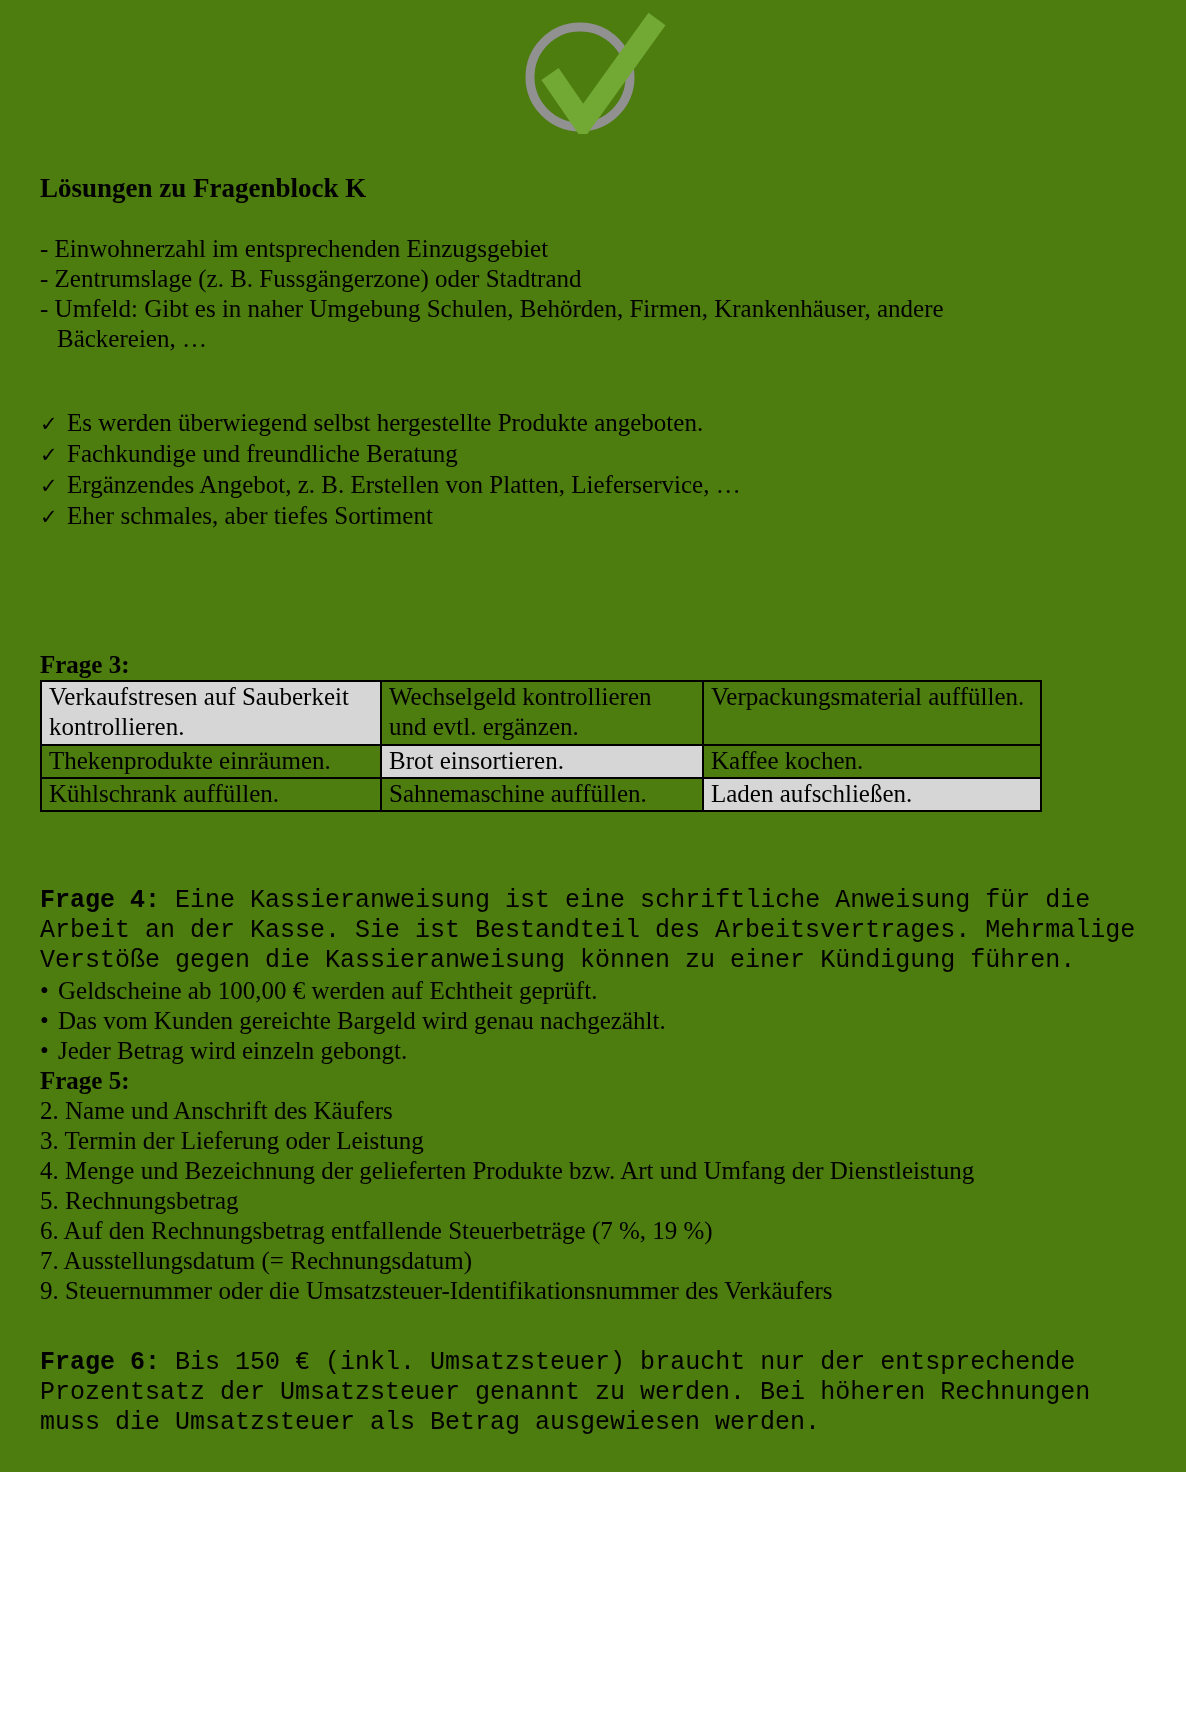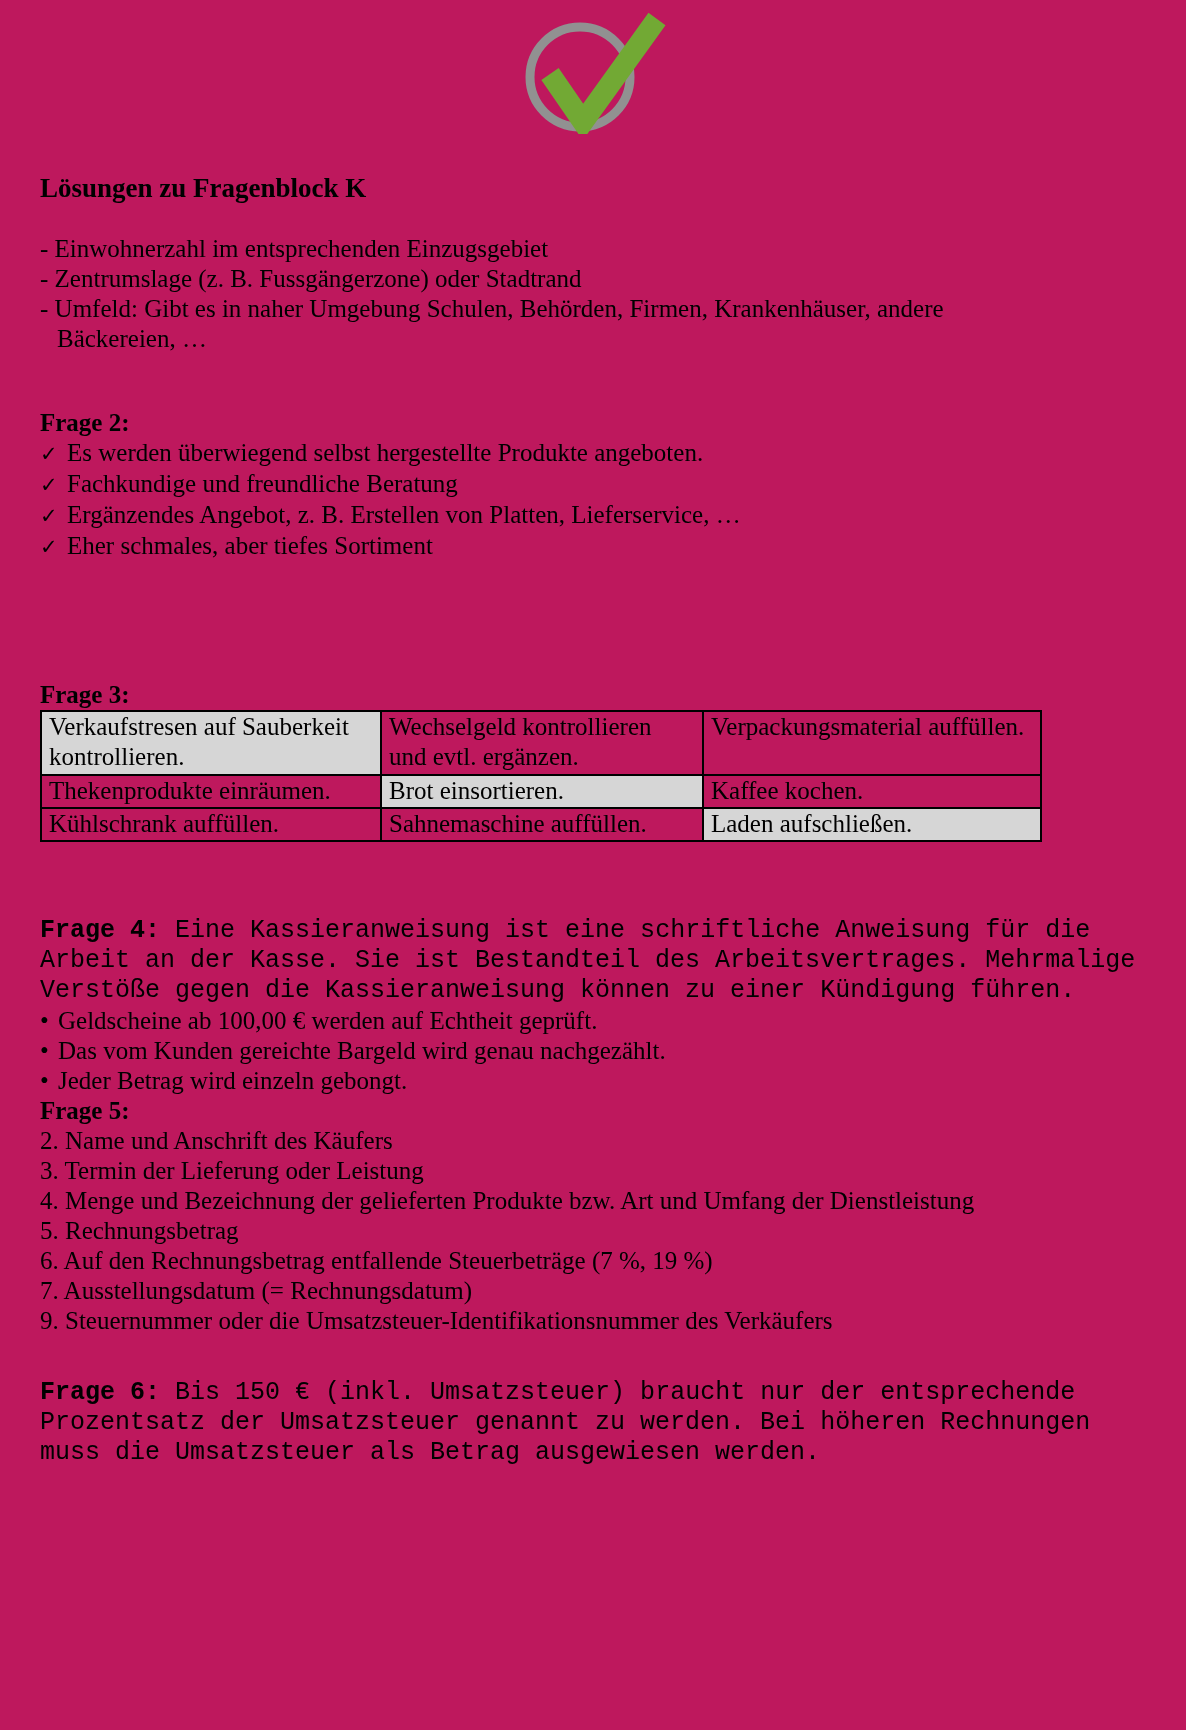--- a/index.html
+++ b/index.html
@@ -1,22 +1,22 @@
 <!DOCTYPE html>
 <html lang="de"><head>
 <meta charset="utf-8">
 <style>
   html, body { margin:0; padding:0; background:#ffffff; }
   .page {
     position:relative;
     width:1186px;
-    height:1730px;
+    height:1472px;
     box-sizing:border-box;
     padding:172px 30px 0 40px;
-    background:#be185d;
+    background:#4d7c0f;
     color:#000000;
     font-family:"Liberation Serif", serif;
     font-size:25px;
     line-height:30px;
     overflow:hidden;
   }
   .logo {
     position:absolute;
     top:12px;
     left:520px;
@@ -88,21 +88,20 @@
   <h1 class="title">Lösungen zu Fragenblock K</h1>
 
   <div class="sec" id="sec-frage1">
     <div class="line">- Einwohnerzahl im entsprechenden Einzugsgebiet</div>
     <div class="line">- Zentrumslage (z. B. Fussgängerzone) oder Stadtrand</div>
     <div class="line">- Umfeld: Gibt es in naher Umgebung Schulen, Behörden, Firmen, Krankenhäuser, andere</div>
     <div class="line cont">Bäckereien, …</div>
   </div>
 
   <div class="sec" id="sec-frage2">
-    <div class="sec-h">Frage 2:</div>
     <div class="line"><span class="check">✓</span><span>Es werden überwiegend selbst hergestellte Produkte angeboten.</span></div>
     <div class="line"><span class="check">✓</span><span>Fachkundige und freundliche Beratung</span></div>
     <div class="line"><span class="check">✓</span><span>Ergänzendes Angebot, z. B. Erstellen von Platten, Lieferservice, …</span></div>
     <div class="line"><span class="check">✓</span><span>Eher schmales, aber tiefes Sortiment</span></div>
   </div>
 
   <div class="sec" id="sec-frage3">
     <div class="sec-h">Frage 3:</div>
     <table class="answers">
       <colgroup>

